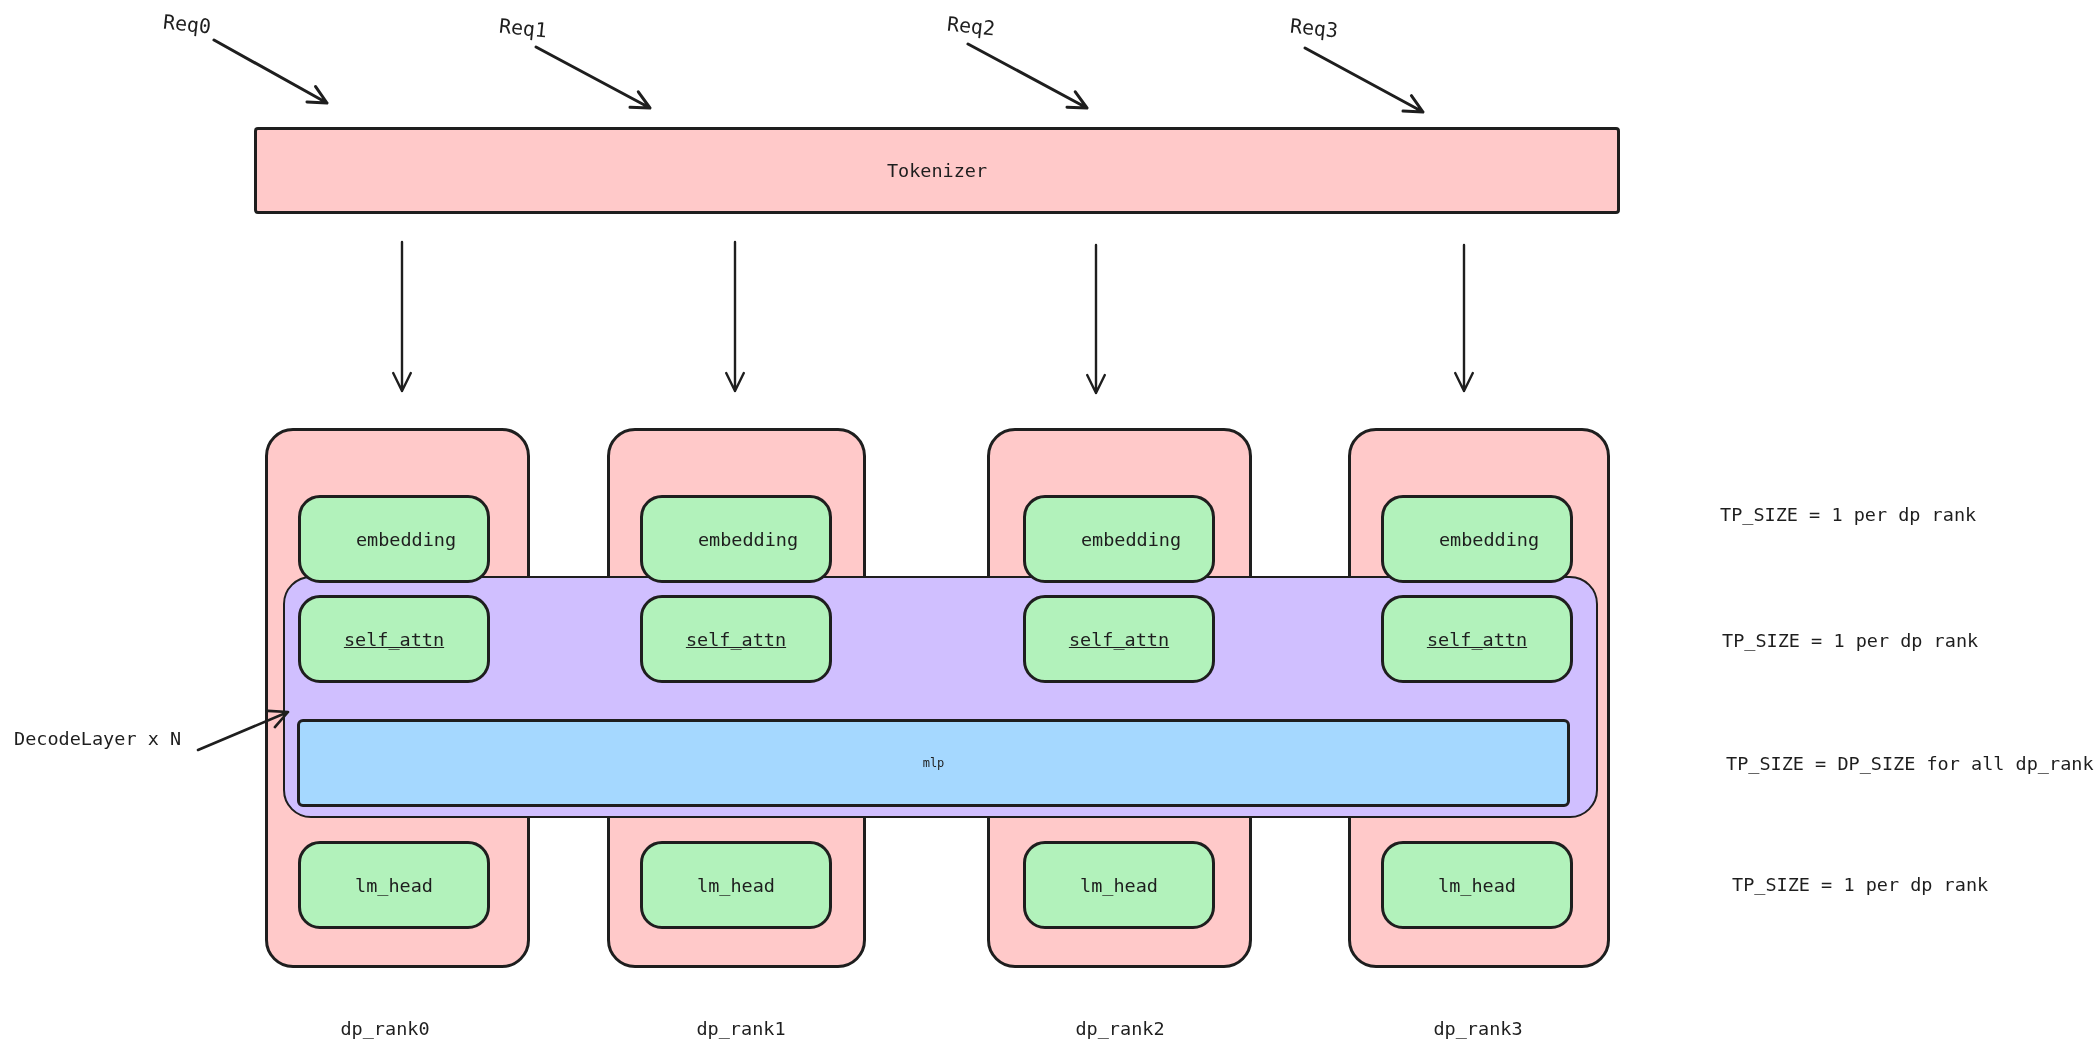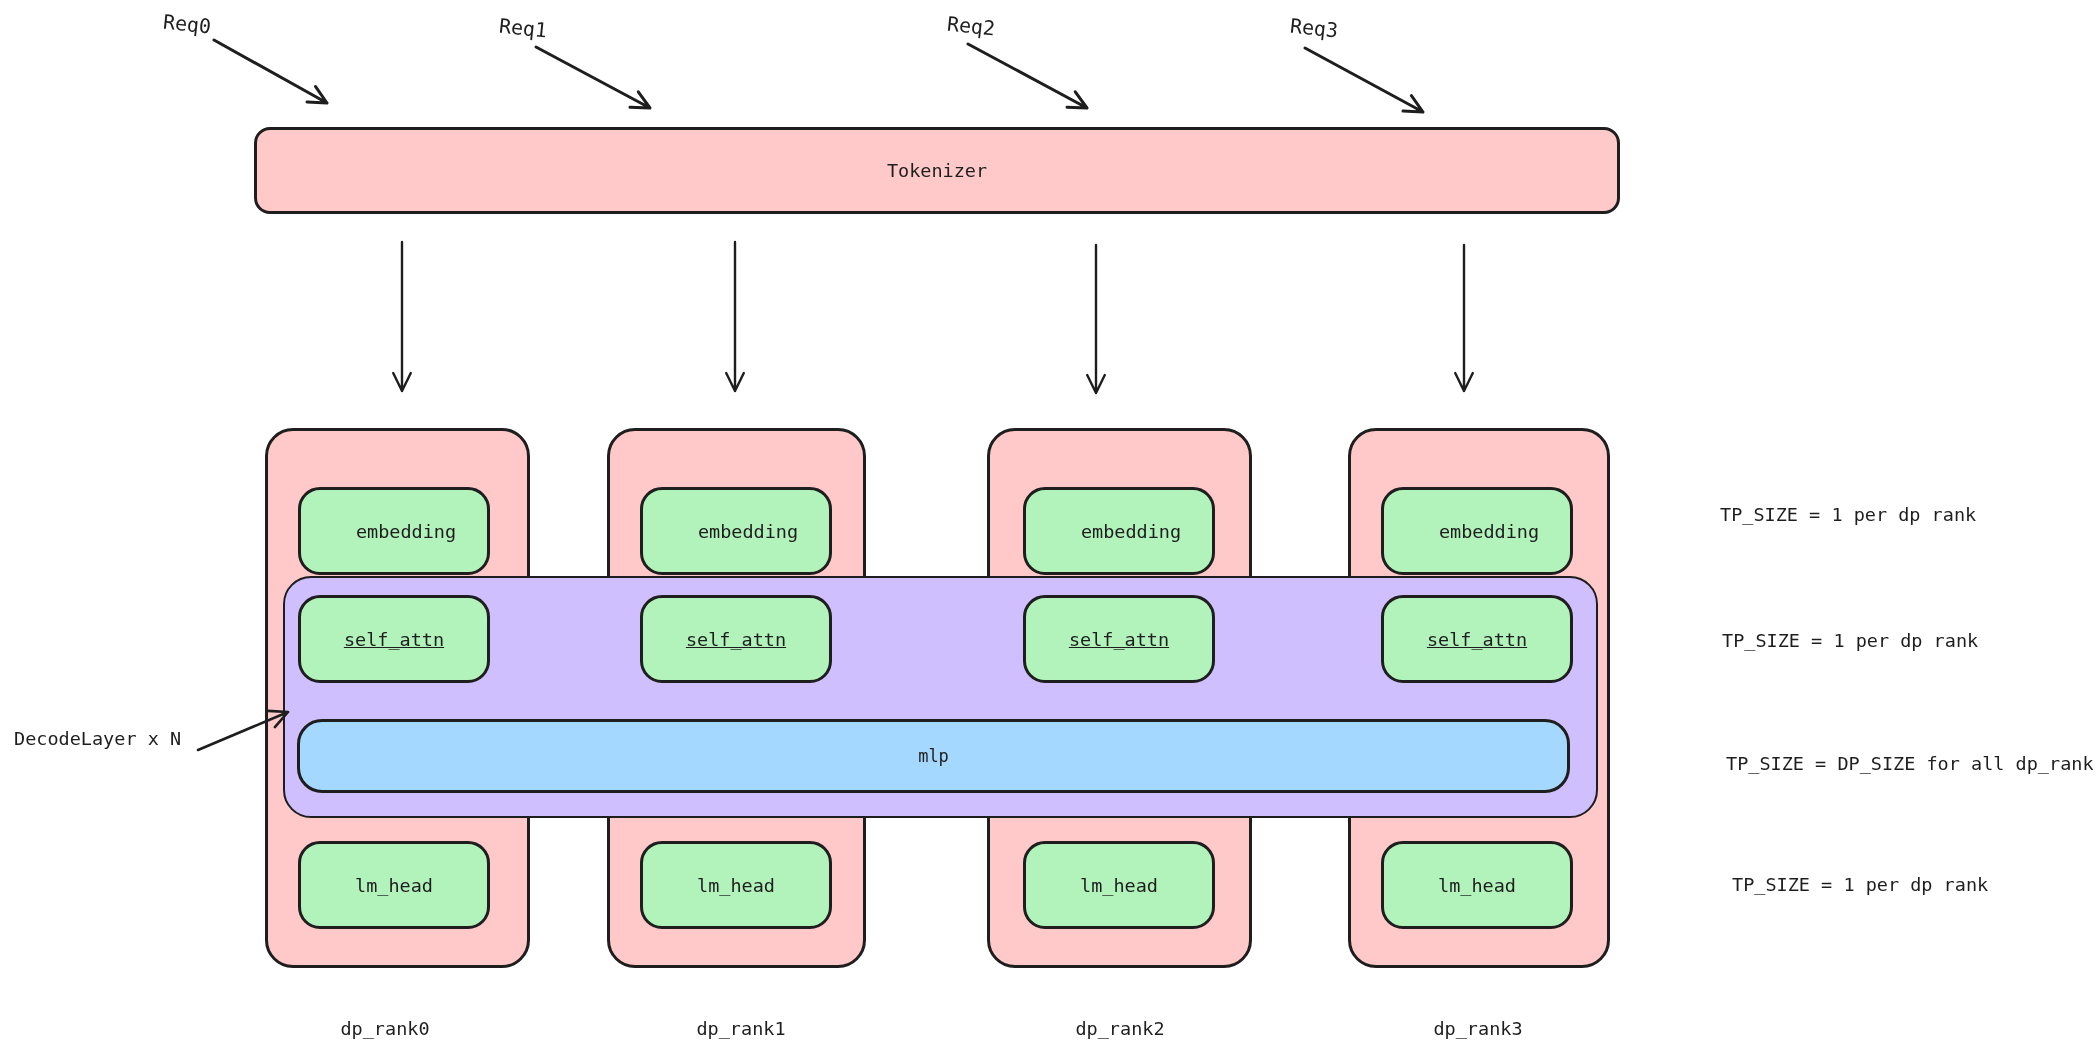--- a/index.html
+++ b/index.html
@@ -15,21 +15,21 @@
     position:absolute;
     font-size:20px;
     transform:rotate(6deg);
     white-space:nowrap;
   }
   .tokenizer{
     position:absolute;
     left:254px;top:127px;width:1366px;height:87px;
     background:var(--pink,#ffc9c9);
     border:3.5px solid var(--stroke,#1e1e1e);
-    border-radius:16px;
+    border-radius:4px;
     display:flex;align-items:center;justify-content:center;
     font-size:18.5px;
     box-sizing:border-box;
     z-index:1;
   }
   .rank{
     position:absolute;
     top:428px;height:540px;
     background:var(--pink,#ffc9c9);
     border:3.5px solid var(--stroke,#1e1e1e);
@@ -49,31 +49,31 @@
     position:absolute;
     left:30px;width:192px;height:88px;
     background:var(--green,#b2f2bb);
     border:3px solid var(--stroke,#1e1e1e);
     border-radius:22px;
     display:flex;align-items:center;justify-content:center;
     font-size:18.5px;
     box-sizing:border-box;
     z-index:3;
   }
-  .gbox.embed{top:56px;padding-left:24px;}
+  .gbox.embed{top:64px;padding-left:24px;}
   .gbox.attn{top:164px;text-decoration:underline;}
   .gbox.head{top:410px;text-align:center;}
   .mlp{
     position:absolute;
-    left:297px;top:719px;width:1273px;height:74px;
+    left:297px;top:719px;width:1273px;height:88px;
     background:var(--blue,#a5d8ff);
     border:3px solid var(--stroke,#1e1e1e);
-    border-radius:25px;
+    border-radius:6px;
     display:flex;align-items:center;justify-content:center;
-    font-size:17px;
+    font-size:12px;
     box-sizing:border-box;
     z-index:3;
   }
   .rank-label{
     position:absolute;
     top:1018px;
     transform:translateX(-50%);
     font-size:18.5px;
     white-space:nowrap;
     z-index:4;

